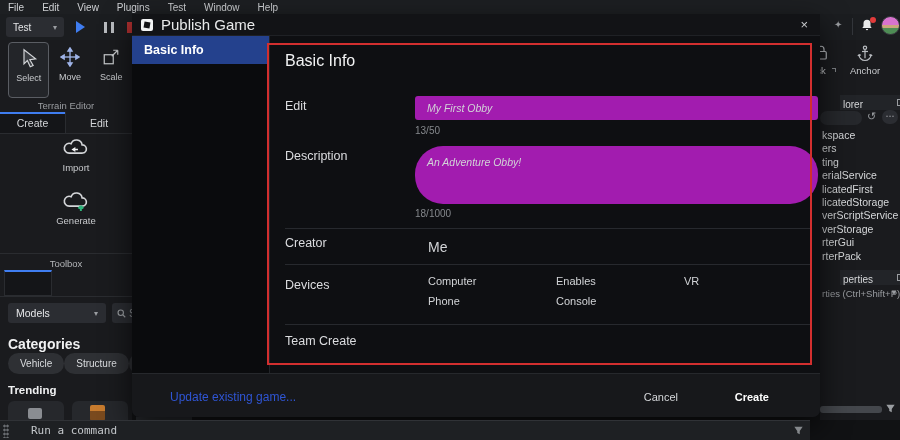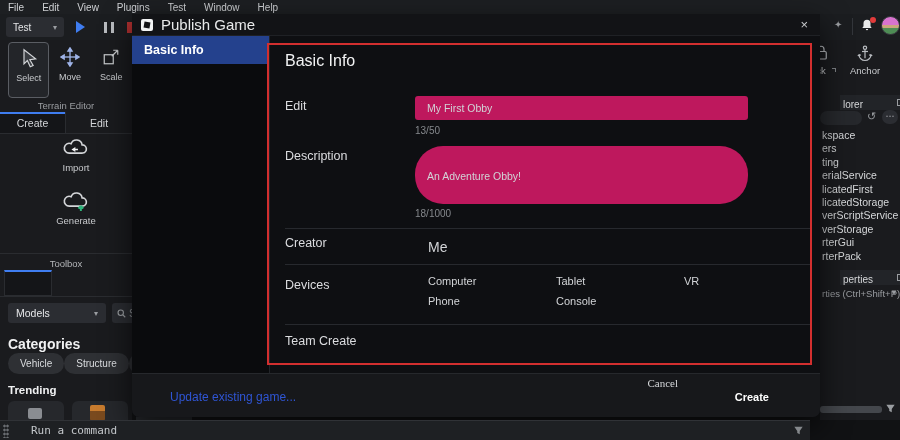--- a/index.html
+++ b/index.html
@@ -90,32 +90,32 @@
   .dlg-logo { width:12px; height:12px; background:#f2f3f4; border-radius:2px; margin-left:9px; position:relative; }
   .dlg-logo::before { content:""; position:absolute; left:3px; top:3px; width:6px; height:6px; background:#121316; transform:rotate(10deg); }
   .dlg-title { font-size:15px; color:#e8e9ea; margin-left:8px; }
   .dlg-close { position:absolute; right:12px; top:3px; font-size:13px; color:#c9cbce; cursor:default; }
   .dlg-side { position:absolute; left:0; top:22px; width:138px; height:337px; background:#0a0b0d; border-right:1px solid #222428; }
   .side-item { height:28px; background:#24418d; display:flex; align-items:center; padding-left:12px; font-size:12.5px; font-weight:bold; color:#ffffff; }
   .dlg-content { position:absolute; left:138px; top:22px; width:550px; height:337px; }
   .annot { position:absolute; left:135px; top:29px; width:545px; height:322px; border:2px solid #d22f2f; pointer-events:none; z-index:5; }
   .c-heading { position:absolute; left:15px; top:16px; font-size:16px; color:#f2f3f4; }
   .f-label { position:absolute; left:15px; font-size:12.5px; color:#dcdde0; }
-  .f-input { position:absolute; left:145px; width:333px; background:#be185d; border:none; border-radius:3px; font-size:10.5px; color:#d2d4d7; font-family:"Liberation Sans",sans-serif; padding:0 12px; }
+  .f-input { position:absolute; left:145px; width:403px; background:#a21caf; border:none; border-radius:3px; font-size:10.5px; color:#d2d4d7; font-family:"Liberation Sans",sans-serif; padding:0 12px;font-style:italic; }
   .name-input { top:60px; height:24px; }
-  .desc-input { top:110px; height:58px; padding-top:24px; resize:none;border-radius:28px; }
+  .desc-input { top:110px; height:58px; padding-top:10px; resize:none;border-radius:28px; }
   .counter { position:absolute; left:145px; font-size:10px; color:#85888c; }
   .hr { position:absolute; left:15px; width:525px; height:1px; background:#27292e; }
   .f-value { position:absolute; font-size:14px; color:#d2d4d7; }
   .devices-grid { position:absolute; left:158px; top:239px; width:380px; display:grid; grid-template-columns:128px 128px 1fr; row-gap:8px; font-size:11px; color:#d2d4d7; }
   .tc-desc { position:absolute; left:145px; top:324px; font-size:10.5px; color:#b4b6ba; }
   .tc-desc a { color:#4a7de6; text-decoration:none; }
   .dlg-footer { position:absolute; left:0; top:359px; width:688px; height:44px; background:#17181b; border-top:1px solid #26282c; border-radius:0 0 7px 7px; }
   .upd-link { position:absolute; left:38px; top:16px; font-size:12px; color:#2f55d4; }
-  .btn-cancel { position:absolute; right:142px; top:3px; font-size:11px; color:#d5d7da;font-family:Liberation Serif, serif; }
+  .btn-cancel { position:absolute; right:142px; top:17px; font-size:11px; color:#d5d7da; }
   .btn-create { position:absolute; right:51px; top:17px; font-size:11px; font-weight:bold; color:#ffffff; }
 
   svg { display:block; }
 </style>
 </head>
 <body>
 
 <div class="abs menubar">
   <span>File</span>
   <span>Edit</span>
@@ -345,21 +345,21 @@
     <div class="hr" style="top:192px;"></div>
 
     <div class="f-label" style="top:200px;">Creator</div>
     <div class="f-value" style="left:158px; top:203px;">Me</div>
 
     <div class="hr" style="top:228px;"></div>
 
     <div class="f-label" style="top:242px;">Devices</div>
     <div class="devices-grid">
       <span>Computer</span>
-      <span>Tablet</span>
+      <span>Enables</span>
       <span>VR</span>
       <span>Phone</span>
       <span>Console</span>
     </div>
 
     <div class="hr" style="top:288px;"></div>
 
     <div class="f-label" style="top:298px;">Team Create</div>
   </div>
 

